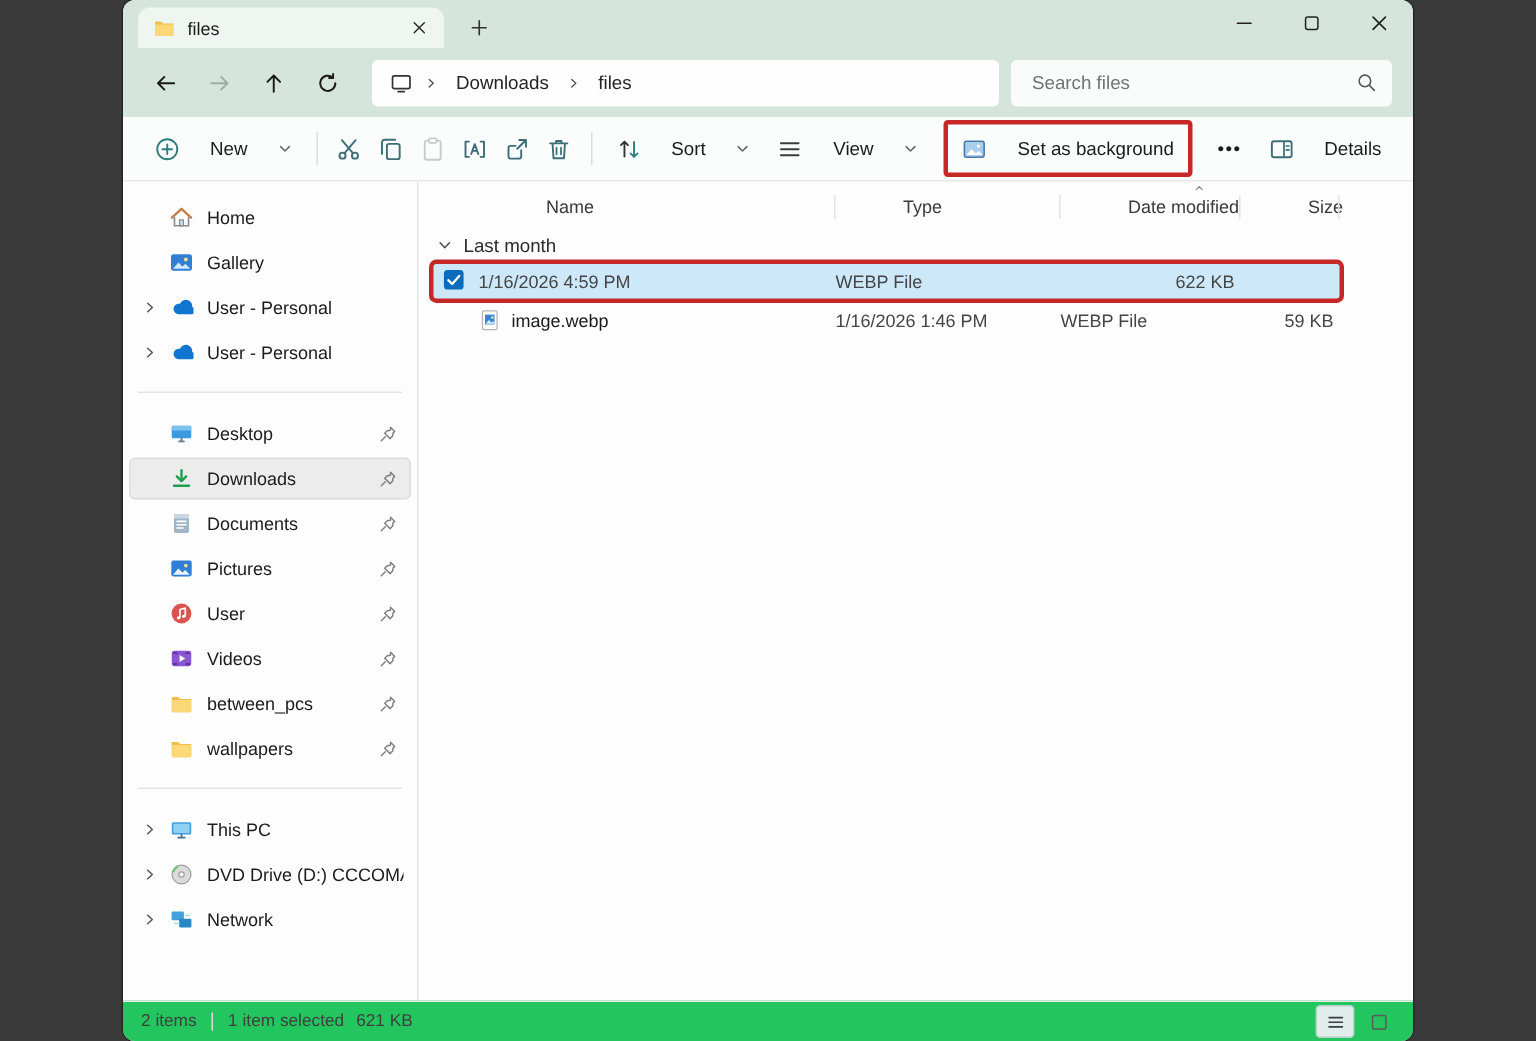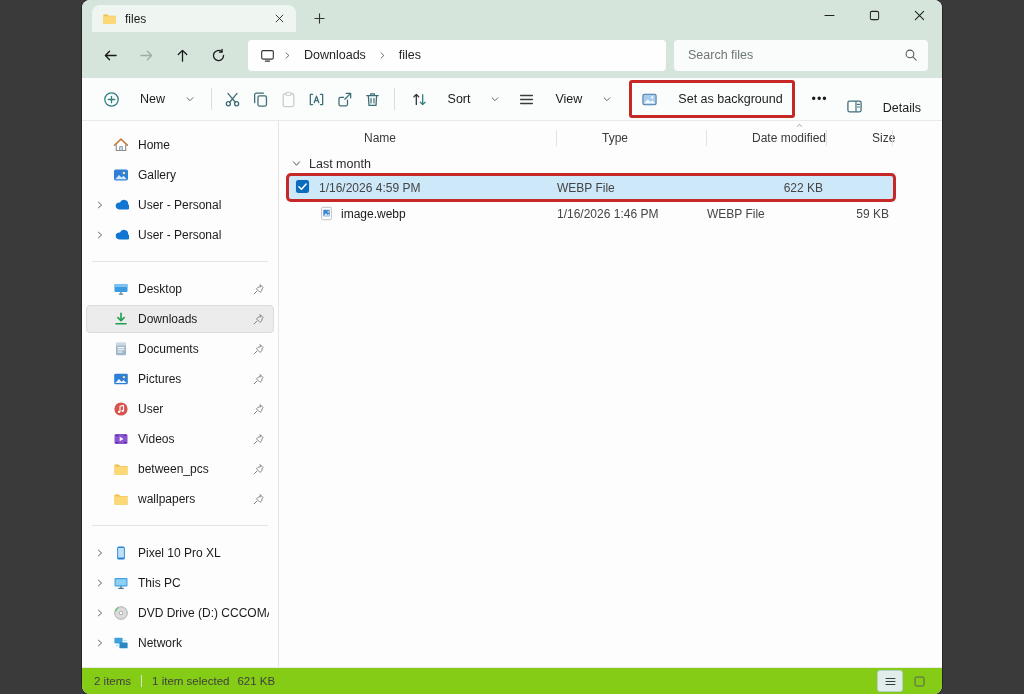--- a/index.html
+++ b/index.html
@@ -47,21 +47,21 @@
            padding:0 12px;flex-shrink:0;}
   .tb-btn{display:flex;align-items:center;gap:20px;padding:0 9px;height:32px;border-radius:4px;font-size:12.5px;
           color:var(--ink);background:transparent;border:none;font-family:"Liberation Sans",sans-serif;white-space:nowrap;}
   .tb-ico{width:36px;height:32px;display:flex;align-items:center;justify-content:center;border-radius:4px;}
   .tb-ico .icn,.tb-btn .icn{width:17px;height:17px;}
   .tb-btn .caret{width:10px;height:10px;}
   .tb-sep{width:1px;height:22px;background:#dadedb;margin:0 7px;flex-shrink:0;}
   .tb-ico.disabled{opacity:.4;}
   .red-wrap{border:3px solid var(--red);border-radius:3px;margin:0 8px;display:flex;}
   .more-btn{letter-spacing:1px;}
-  .details-btn{margin-left:auto;align-items:flex-end;}
+  .details-btn{margin-left:auto;}
 
   
   .main{flex:1;display:flex;min-height:0;}
   .sidebar{width:197px;border-right:1px solid var(--line);padding-top:8px;box-sizing:border-box;overflow:hidden;flex-shrink:0;}
   .side-item{height:26px;display:flex;align-items:center;margin:2px 4px;border-radius:4px;padding:0 4px;
              font-size:12px;color:var(--ink);border:1px solid transparent;}
   .side-item.selected{background:#ececec;border-color:#dcdcdc;}
   .side-item .chev{width:17px;height:12px;display:flex;align-items:center;justify-content:center;flex-shrink:0;}
   .side-item .chev .icn{width:10px;height:10px;}
   .side-item .sicon{width:16px;height:16px;margin:0 9px 0 5px;flex-shrink:0;}
@@ -85,21 +85,21 @@
   .file-row.annotated{box-shadow:0 0 0 3px var(--red);}
   .file-row + .file-row{margin-top:3px;}
   .fr-cb{padding-left:6px;}
   .fr-name{display:flex;align-items:center;gap:7px;min-width:0;}
   .fr-name .icn{width:15px;height:15px;flex-shrink:0;}
   .fr-name span{white-space:nowrap;overflow:hidden;}
   .fr-dim{color:var(--ink2);}
   .fr-size{text-align:right;padding-right:4px;color:var(--ink2);}
 
   
-  .statusbar{height:26px;border-top:1px solid #eaeaea;background:#84cc16;display:flex;align-items:center;
+  .statusbar{height:26px;border-top:1px solid #eaeaea;background:#22c55e;display:flex;align-items:center;
              padding:0 10px 0 12px;font-size:11.5px;color:#3f3f3f;flex-shrink:0;}
   .sb-sep{width:1px;height:12px;background:#dcdcdc;margin:0 10px;}
   .sb-size{margin-left:8px;}
   .view-toggles{margin-left:auto;display:flex;gap:3px;}
   .vt-btn{width:24px;height:20px;display:flex;align-items:center;justify-content:center;border-radius:3px;
           border:1px solid transparent;}
   .vt-btn.active{background:#e0edea;border-color:#b9cfc9;}
   .vt-btn .icn{width:13px;height:13px;}
 
   .icn{display:inline-flex;}
@@ -520,36 +520,20 @@
             </svg>
           </span>
           <span class="slabel">wallpapers</span>
           <span class="pin icn">
             <svg viewBox="0 0 16 16" xmlns="http://www.w3.org/2000/svg">
               <path d="M10.3 2.3l3.4 3.4-1.3 1.2-.4 2.6-2.1 2.1-4.4-4.4 2.1-2.1 2.6-.4zM6 10 2.7 13.3" stroke="#6b6b6b" stroke-width="1.2" fill="none" stroke-linecap="round" stroke-linejoin="round"></path>
             </svg>
           </span>
         </div>
         <div class="side-sep"></div>
-        <div class="side-item">
-          <span class="chev">
-            <span class="icn">
-              <svg viewBox="0 0 16 16" xmlns="http://www.w3.org/2000/svg">
-                <path d="M5.5 3.5 10.5 8l-5 4.5" stroke="#4c4c4c" stroke-width="1.4" fill="none" stroke-linecap="round" stroke-linejoin="round"></path>
-              </svg>
-            </span>
-          </span>
-          <span class="sicon icn">
-            <svg viewBox="0 0 16 16" xmlns="http://www.w3.org/2000/svg">
-              <rect x="4.2" y="1.4" width="7.6" height="13.2" rx="1.6" fill="#1c7fd6"></rect>
-              <rect x="5.1" y="2.9" width="5.8" height="9.7" fill="#bfe0f7"></rect>
-            </svg>
-          </span>
-          <span class="slabel">Pixel 10 Pro XL</span>
-        </div>
         <div class="side-item">
           <span class="chev">
             <span class="icn">
               <svg viewBox="0 0 16 16" xmlns="http://www.w3.org/2000/svg">
                 <path d="M5.5 3.5 10.5 8l-5 4.5" stroke="#4c4c4c" stroke-width="1.4" fill="none" stroke-linecap="round" stroke-linejoin="round"></path>
               </svg>
             </span>
           </span>
           <span class="sicon icn">
             <svg viewBox="0 0 16 16" xmlns="http://www.w3.org/2000/svg">

